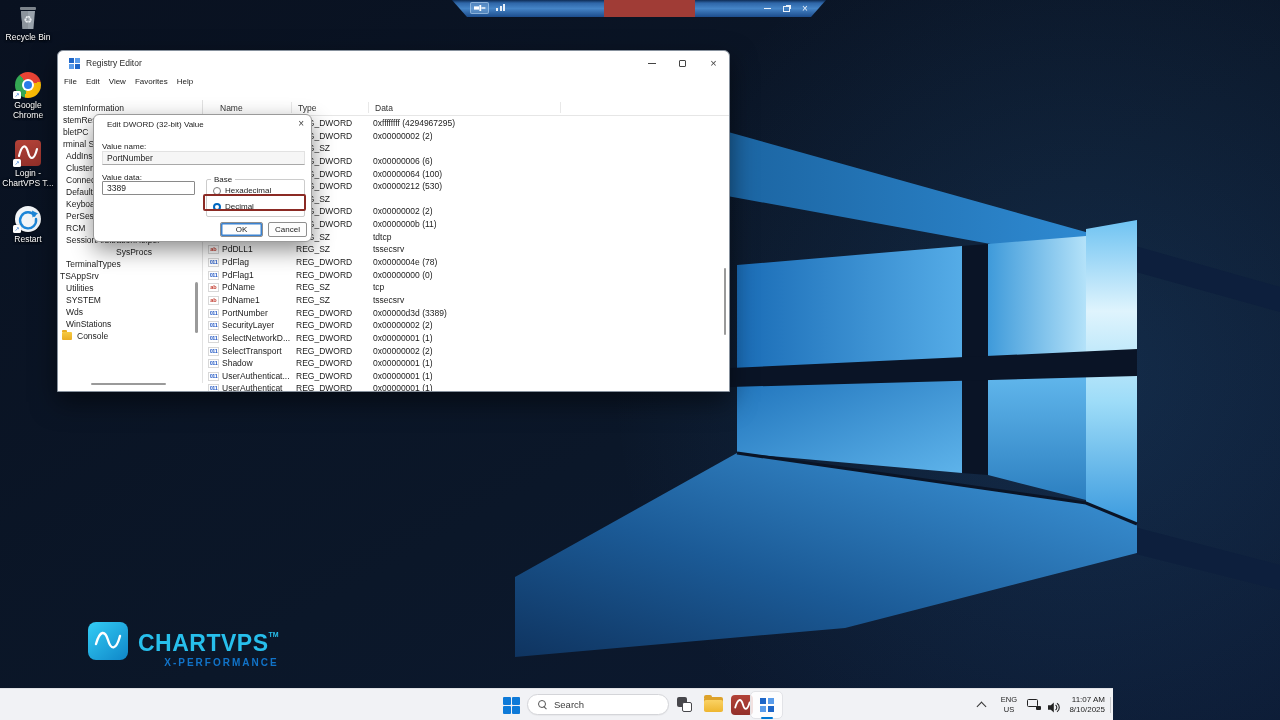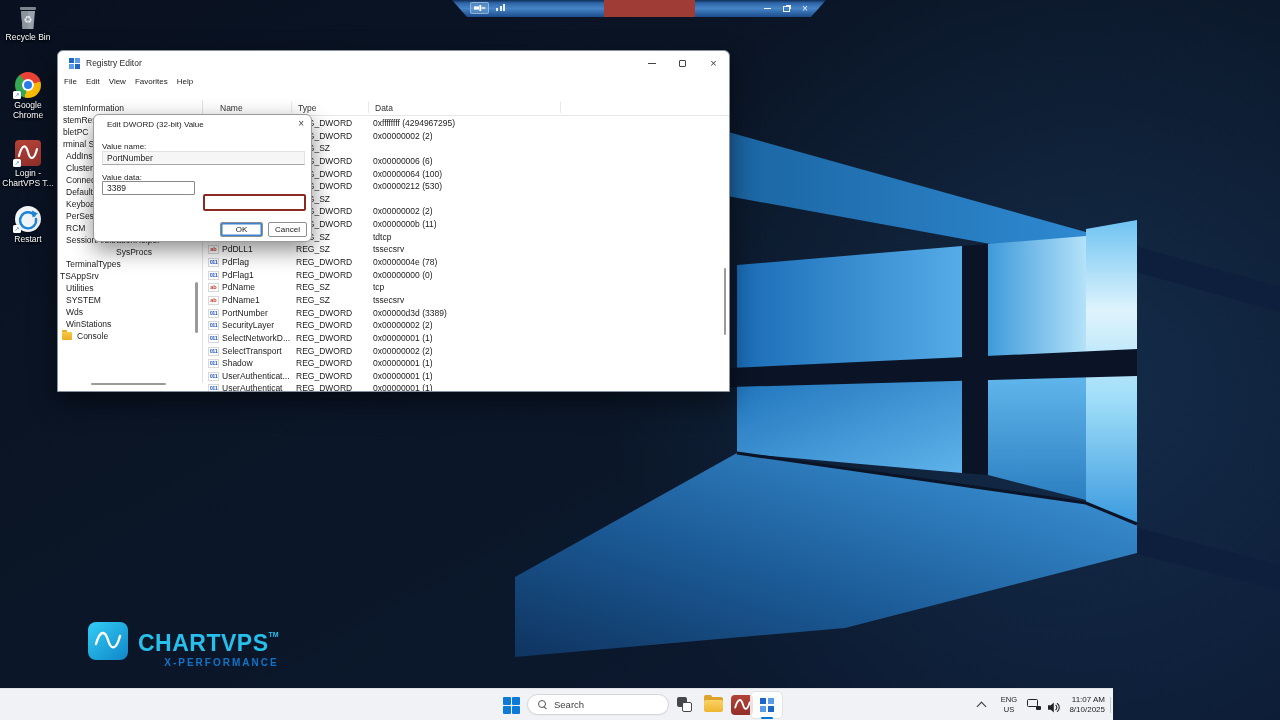--- a/index.html
+++ b/index.html
@@ -644,20 +644,31 @@
     </div>
   </div>
 
   <div class="dlg">
     <div class="dlg-title">Edit DWORD (32-bit) Value</div>
     <div class="dlg-close"><span>×</span></div>
     <div class="dlg-lbl-name">Value name:</div>
     <div class="dlg-name">PortNumber</div>
     <div class="dlg-lbl-data">Value data:</div>
     <div class="dlg-data">3389</div>
+    <div class="dlg-group">
+      <span class="dlg-group-lbl">Base</span>
+      <div class="radio-row r-hex">
+        <span class="radio"></span>
+        <span>Hexadecimal</span>
+      </div>
+      <div class="radio-row r-dec">
+        <span class="radio on"></span>
+        <span>Decimal</span>
+      </div>
+    </div>
     <div class="dlg-annot"></div>
     <div class="dlg-btn dlg-ok">OK</div>
     <div class="dlg-btn dlg-cancel">Cancel</div>
   </div>
 
   <div class="taskbar">
     <div class="tb-icon tb-start">
       <svg width="17" height="17" viewBox="0 0 17 17">
         <rect x="0" y="0" width="8" height="8" rx="1" fill="#0e7ad8"></rect>
         <rect x="9" y="0" width="8" height="8" rx="1" fill="#0e7ad8"></rect>

